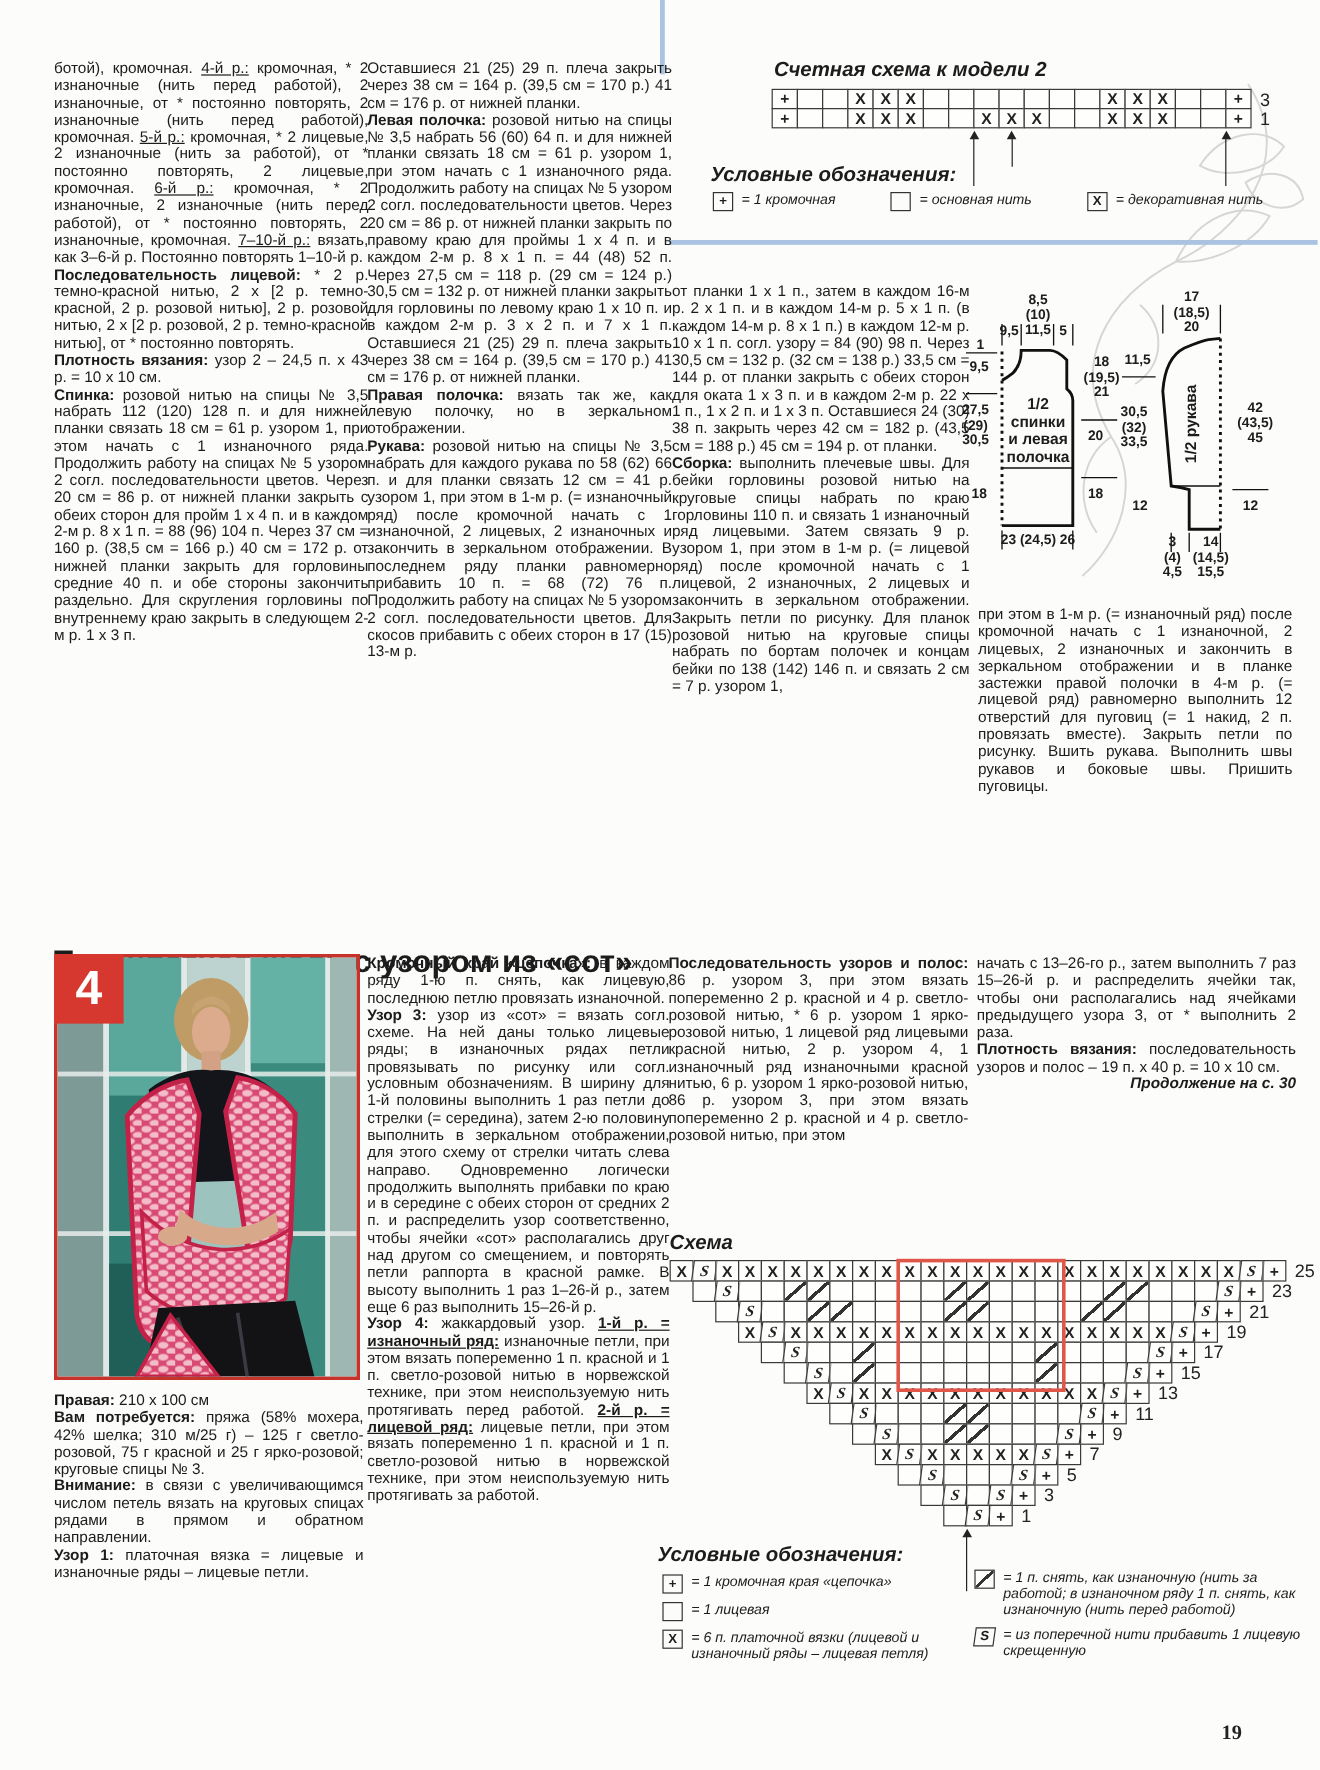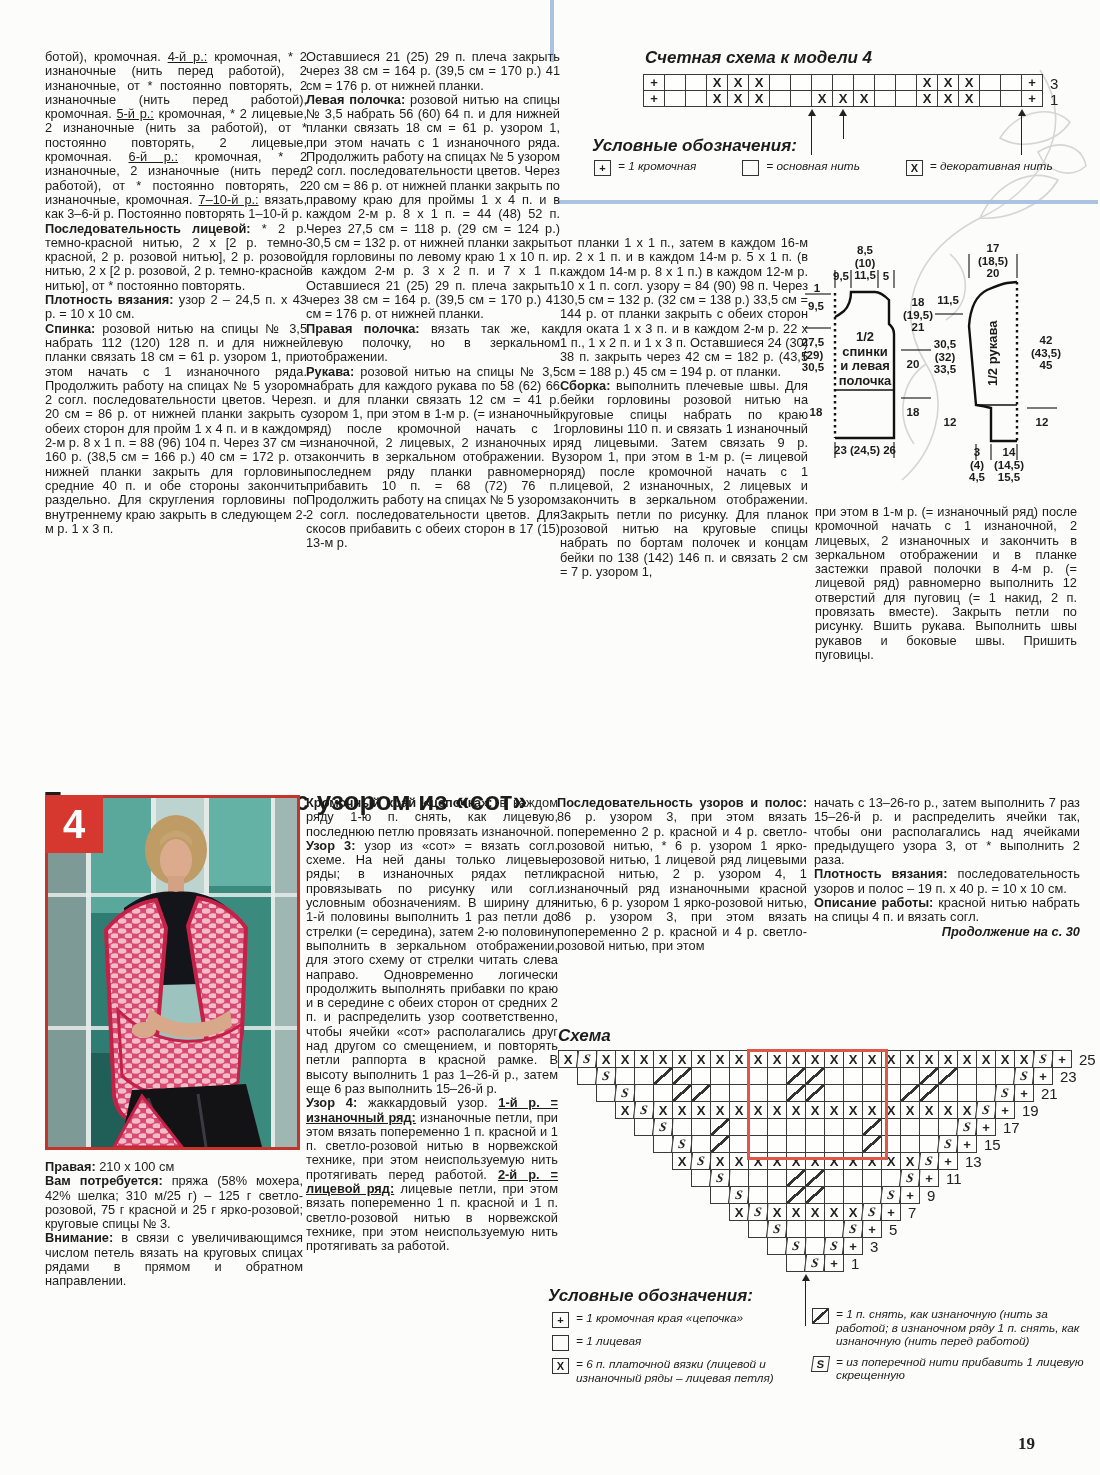--- a/index.html
+++ b/index.html
@@ -82,21 +82,21 @@
       <p><span class="b">Рукава:</span><span> розовой нитью на спицы № 3,5 набрать для каждого рукава по 58 (62) 66 п. и для планки связать 12 см = 41 р. узором 1, при этом в 1-м р. (= изнаночный ряд) после кромочной начать с 1 изнаночной, 2 лицевых, 2 изнаночных и закончить в зеркальном отображении. В последнем ряду планки равномерно прибавить 10 п. = 68 (72) 76 п. Продолжить работу на спицах № 5 узором 2 согл. последовательности цветов. Для скосов прибавить с обеих сторон в 17 (15) 13-м р.</span></p>
     </div>
   <div class="col" style="left:560px;top:236px;width:248px;">
       <p><span>от планки 1 х 1 п., затем в каждом 16-м р. 2 х 1 п. и в каждом 14-м р. 5 х 1 п. (в каждом 14-м р. 8 х 1 п.) в каждом 12-м р. 10 х 1 п. согл. узору = 84 (90) 98 п. Через 30,5 см = 132 р. (32 см = 138 р.) 33,5 см = 144 р. от планки закрыть с обеих сторон для оката 1 х 3 п. и в каждом 2-м р. 22 х 1 п., 1 х 2 п. и 1 х 3 п. Оставшиеся 24 (30) 38 п. закрыть через 42 см = 182 р. (43,5 см = 188 р.) 45 см = 194 р. от планки.</span></p>
       <p><span class="b">Сборка:</span><span> выполнить плечевые швы. Для бейки горловины розовой нитью на круговые спицы набрать по краю горловины 110 п. и связать 1 изнаночный ряд лицевыми. Затем связать 9 р. узором 1, при этом в 1-м р. (= лицевой ряд) после кромочной начать с 1 лицевой, 2 изнаночных, 2 лицевых и закончить в зеркальном отображении. Закрыть петли по рисунку. Для планок розовой нитью на круговые спицы набрать по бортам полочек и концам бейки по 138 (142) 146 п. и связать 2 см = 7 р. узором 1,</span></p>
     </div>
   <div class="col" style="left:815px;top:505px;width:262px;">
       <p><span>при этом в 1-м р. (= изнаночный ряд) после кромочной начать с 1 изнаночной, 2 лицевых, 2 изнаночных и закончить в зеркальном отображении и в планке застежки правой полочки в 4-м р. (= лицевой ряд) равномерно выполнить 12 отверстий для пуговиц (= 1 накид, 2 п. провязать вместе). Закрыть петли по рисунку. Вшить рукава. Выполнить швы рукавов и боковые швы. Пришить пуговицы.</span></p>
     </div>
 
-  <div class="subhead" style="left:645px;top:48px;">Счетная схема к модели 4</div>
+  <div class="subhead" style="left:645px;top:48px;">Счетная схема к модели 2</div>
   <div class="chart" id="count-grid" style="left:643px;top:74px;width:440px;height:90px;">
       <div class="cc" style="width: 22px; height: 17px; left: 0px; top: 0px;">+</div>
       <div class="cc" style="width: 22px; height: 17px; left: 21px; top: 0px;"></div>
       <div class="cc" style="width: 22px; height: 17px; left: 42px; top: 0px;"></div>
       <div class="cc" style="width: 22px; height: 17px; left: 63px; top: 0px;">X</div>
       <div class="cc" style="width: 22px; height: 17px; left: 84px; top: 0px;">X</div>
       <div class="cc" style="width: 22px; height: 17px; left: 105px; top: 0px;">X</div>
       <div class="cc" style="width: 22px; height: 17px; left: 126px; top: 0px;"></div>
       <div class="cc" style="width: 22px; height: 17px; left: 147px; top: 0px;"></div>
       <div class="cc" style="width: 22px; height: 17px; left: 168px; top: 0px;"></div>
@@ -281,33 +281,33 @@
 
       <path d="M94,298 L134,349 L66,349 Z" fill="url(#honey)" stroke="#c32148" stroke-width="3"></path>
     </svg>
   </div>
   <div class="badge">4</div>
 
   <div class="col" style="left:45px;top:1160px;width:258px;">
       <p><span class="b">Правая:</span><span> 210 х 100 см</span></p>
       <p><span class="b">Вам потребуется:</span><span> пряжа (58% мохера, 42% шелка; 310 м/25 г) – 125 г светло-розовой, 75 г красной и 25 г ярко-розовой; круговые спицы № 3.</span></p>
       <p><span class="b">Внимание:</span><span> в связи с увеличивающимся числом петель вязать на круговых спицах рядами в прямом и обратном направлении.</span></p>
+      <p><span class="b">Узор 1:</span><span> платочная вязка = лицевые и изнаночные ряды – лицевые петли.</span></p>
     </div>
   <div class="col" style="left:306px;top:796px;width:252px;">
       <p><span class="b">Кромочный край «цепочка»:</span><span> в каждом ряду 1-ю п. снять, как лицевую, последнюю петлю провязать изнаночной.</span></p>
       <p><span class="b">Узор 3:</span><span> узор из «сот» = вязать согл. схеме. На ней даны только лицевые ряды; в изнаночных рядах петли провязывать по рисунку или согл. условным обозначениям. В ширину для 1-й половины выполнить 1 раз петли до стрелки (= середина), затем 2-ю половину выполнить в зеркальном отображении, для этого схему от стрелки читать слева направо. Одновременно логически продолжить выполнять прибавки по краю и в середине с обеих сторон от средних 2 п. и распределить узор соответственно, чтобы ячейки «сот» располагались друг над другом со смещением, и повторять петли раппорта в красной рамке. В высоту выполнить 1 раз 1–26-й р., затем еще 6 раз выполнить 15–26-й р.</span></p>
       <p><span class="b">Узор 4:</span><span> жаккардовый узор. </span><span class="b u">1-й р. = изнаночный ряд:</span><span> изнаночные петли, при этом вязать попеременно 1 п. красной и 1 п. светло-розовой нитью в норвежской технике, при этом неиспользуемую нить протягивать перед работой. </span><span class="b u">2-й р. = лицевой ряд:</span><span> лицевые петли, при этом вязать попеременно 1 п. красной и 1 п. светло-розовой нитью в норвежской технике, при этом неиспользуемую нить протягивать за работой.</span></p>
     </div>
   <div class="col" style="left:557px;top:796px;width:250px;">
       <p><span class="b">Последовательность узоров и полос:</span><span> 86 р. узором 3, при этом вязать попеременно 2 р. красной и 4 р. светло-розовой нитью, * 6 р. узором 1 ярко-розовой нитью, 1 лицевой ряд лицевыми красной нитью, 2 р. узором 4, 1 изнаночный ряд изнаночными красной нитью, 6 р. узором 1 ярко-розовой нитью, 86 р. узором 3, при этом вязать попеременно 2 р. красной и 4 р. светло-розовой нитью, при этом</span></p>
     </div>
   <div class="col" style="left:814px;top:796px;width:266px;">
       <p><span>начать с 13–26-го р., затем выполнить 7 раз 15–26-й р. и распределить ячейки так, чтобы они располагались над ячейками предыдущего узора 3, от * выполнить 2 раза.</span></p>
       <p><span class="b">Плотность вязания:</span><span> последовательность узоров и полос – 19 п. х 40 р. = 10 х 10 см.</span></p>
-      <p><span class="b">Описание работы:</span><span> красной нитью набрать на спицы 4 п. и вязать согл.</span></p>
       <p class="a-r"><span class="b i">Продолжение на с. 30</span></p>
     </div>
 
   <div class="subhead" style="left:558px;top:1026px;">Схема</div>
   <div class="chart" id="scheme-grid" style="left:558px;top:1050px;width:534px;height:280px;">
       <div class="cc" style="width: 20px; height: 18px; left: 0px; top: 0px;">X</div>
       <div class="cc sym-s" style="width: 20px; height: 18px; left: 19px; top: 0px;">S</div>
       <div class="cc" style="width: 20px; height: 18px; left: 38px; top: 0px;">X</div>
       <div class="cc" style="width: 20px; height: 18px; left: 57px; top: 0px;">X</div>
       <div class="cc" style="width: 20px; height: 18px; left: 76px; top: 0px;">X</div>

